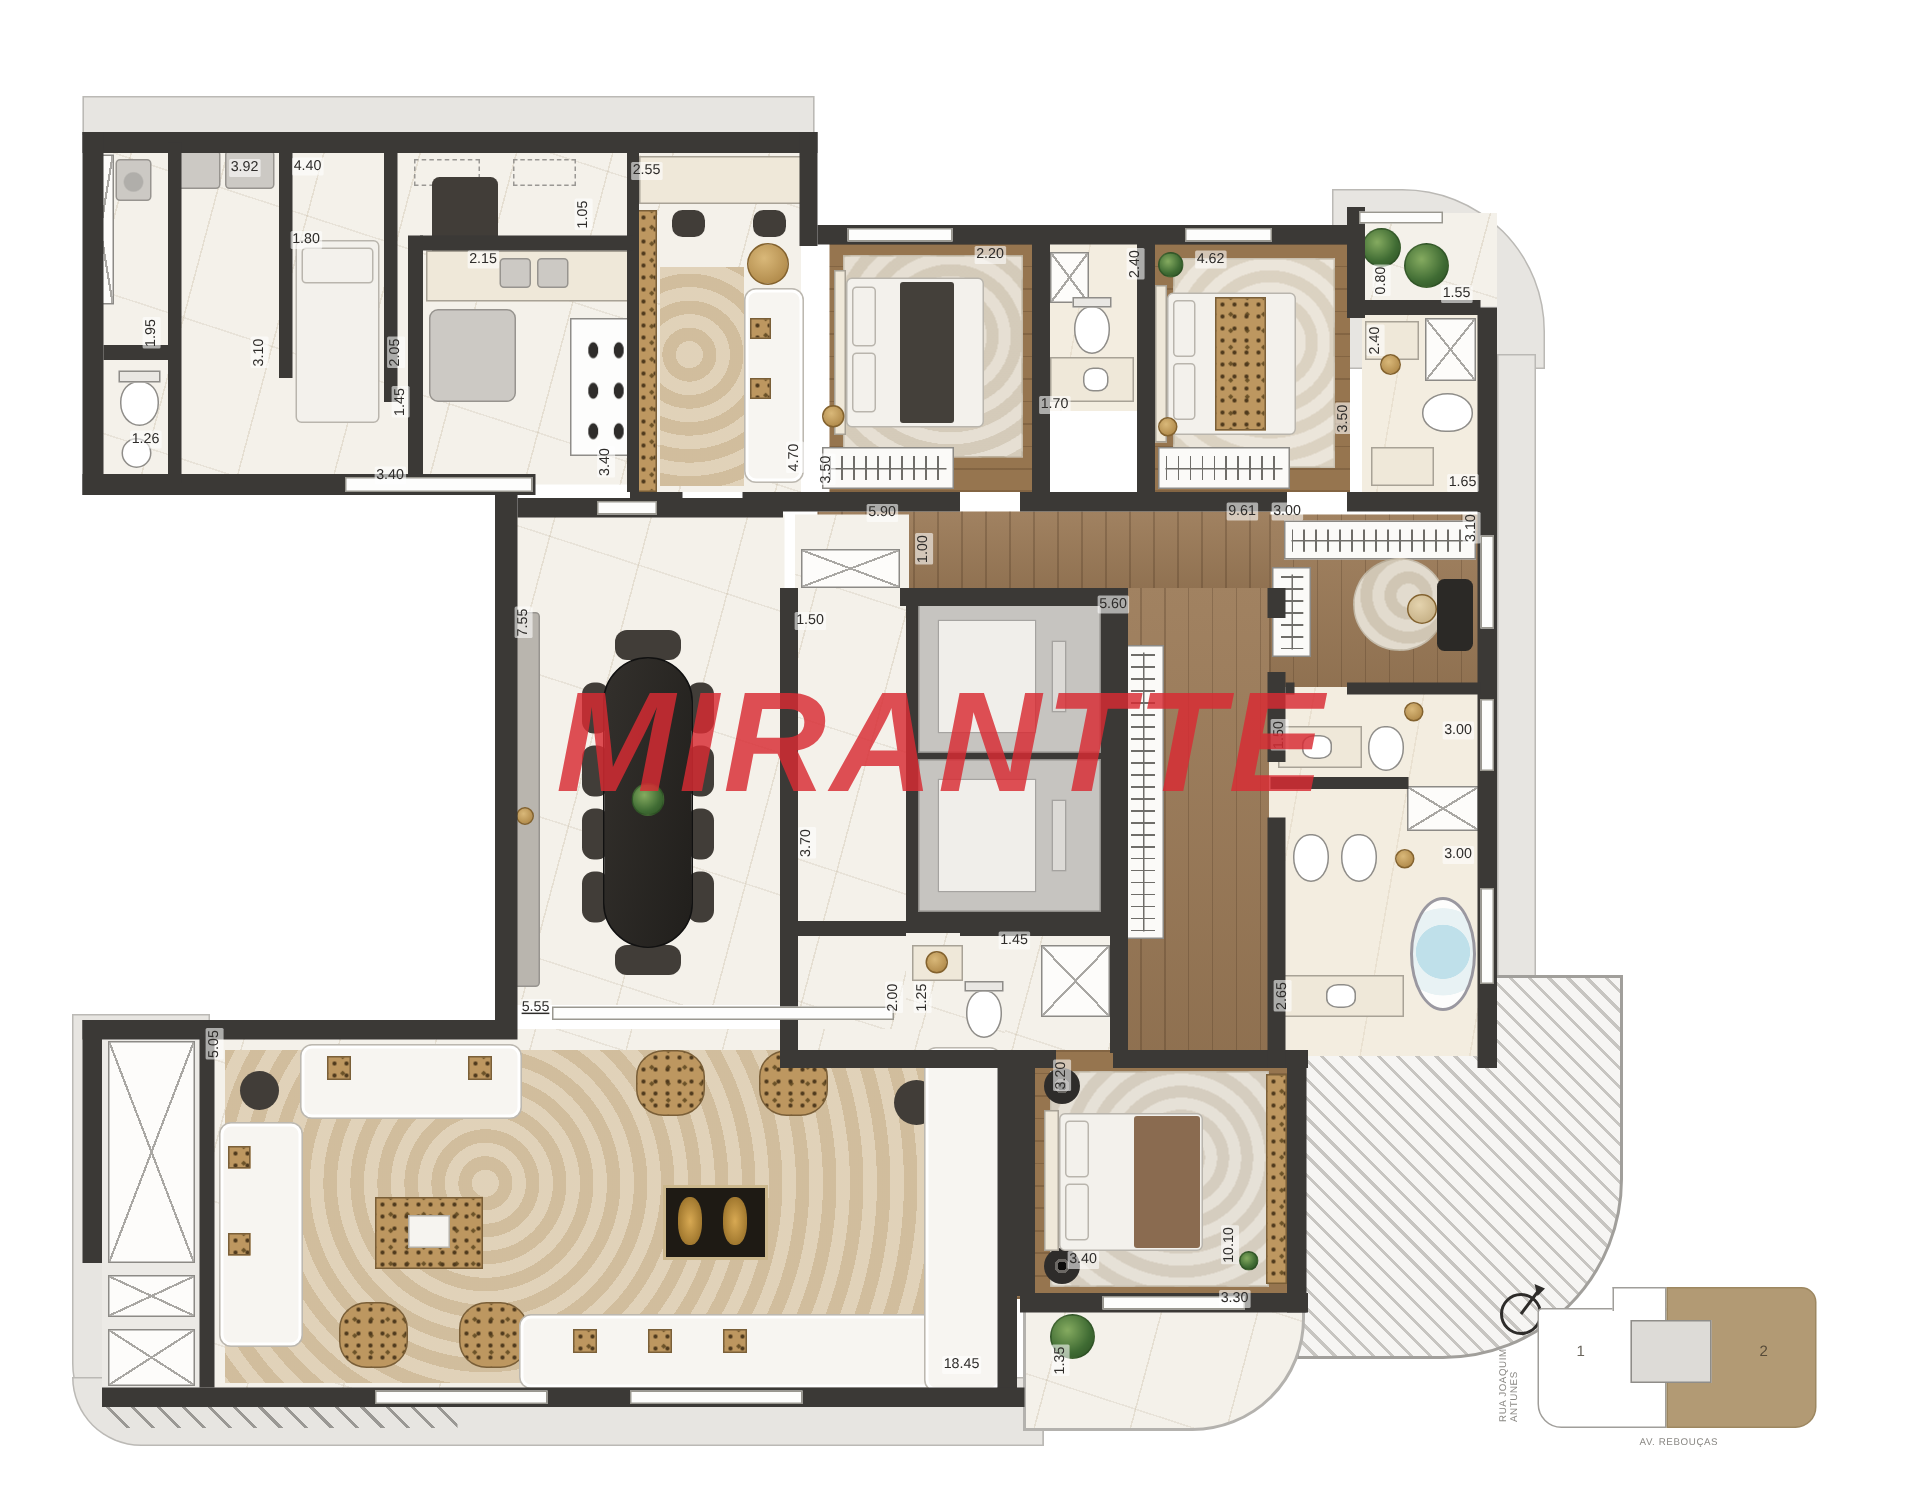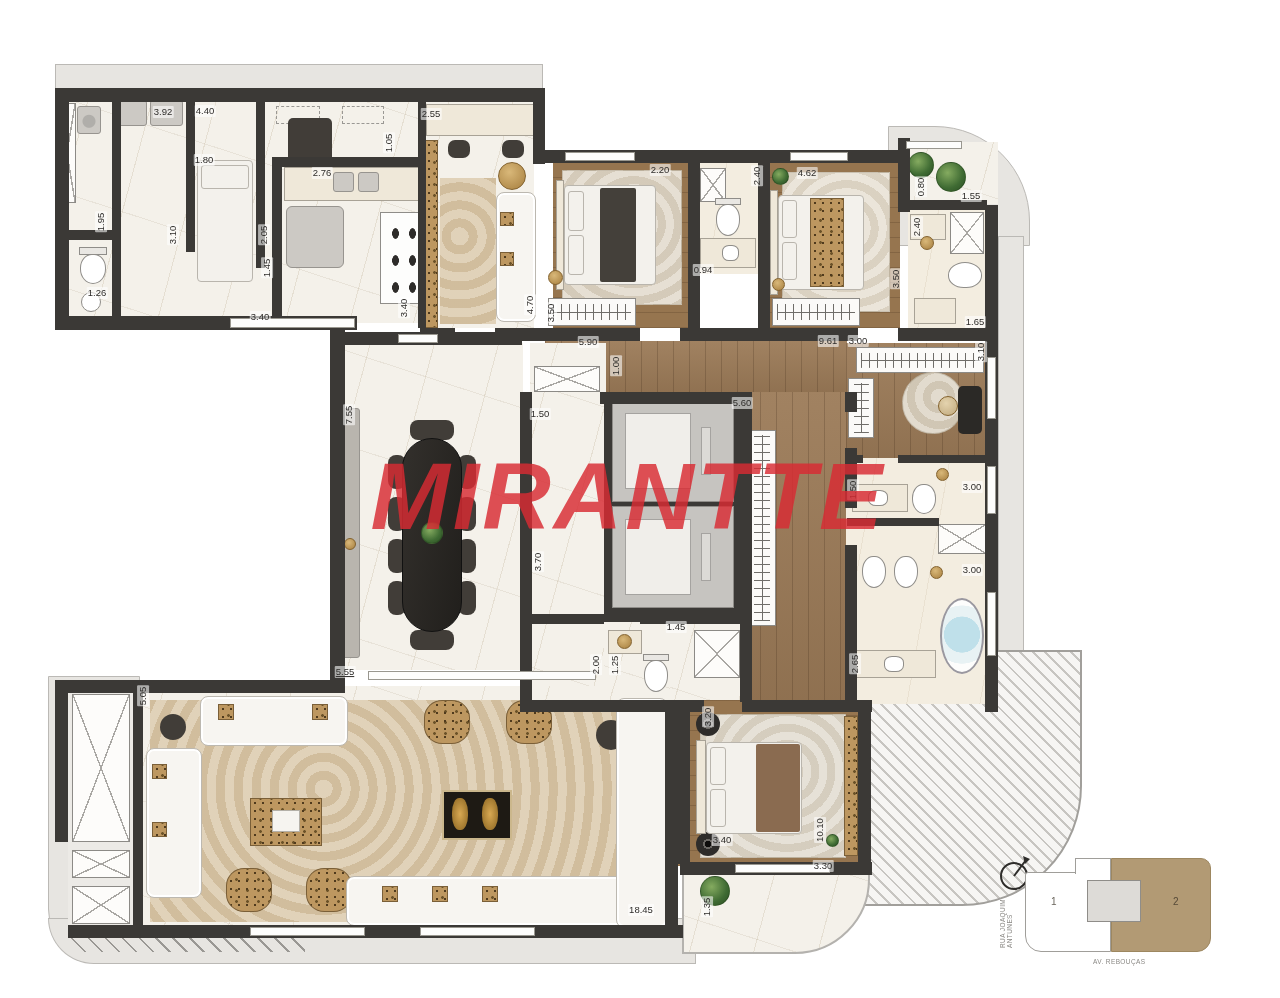--- a/index.html
+++ b/index.html
@@ -317,51 +317,51 @@
   <div class="win" style="left:987px;top:466px;width:9px;height:48px;"></div>
   <div class="win" style="left:987px;top:592px;width:9px;height:64px;"></div>
   <div class="xbox" style="left:72px;top:694px;width:58px;height:148px;"></div>
   <div class="xbox" style="left:72px;top:850px;width:58px;height:28px;"></div>
   <div class="xbox" style="left:72px;top:886px;width:58px;height:38px;"></div>
 
   <div id="dim-layer" style="left:0;top:0;width:100%;height:100%;">
       <span class="dim" style="left: 163px; top: 112px;">3.92</span>
       <span class="dim" style="left: 205px; top: 111px;">4.40</span>
       <span class="dim" style="left: 204px; top: 160px;">1.80</span>
-      <span class="dim" style="left: 322px; top: 173px;">2.76</span>
+      <span class="dim" style="left: 322px; top: 173px;">2.15</span>
       <span class="dim v" style="left: 389px; top: 143px;">1.05</span>
       <span class="dim" style="left: 431px; top: 114px;">2.55</span>
       <span class="dim v" style="left: 101px; top: 222px;">1.95</span>
       <span class="dim v" style="left: 173px; top: 235px;">3.10</span>
       <span class="dim v" style="left: 264px; top: 235px;">2.05</span>
       <span class="dim v" style="left: 267px; top: 268px;">1.45</span>
       <span class="dim" style="left: 97px; top: 293px;">1.26</span>
       <span class="dim" style="left: 260px; top: 317px;">3.40</span>
       <span class="dim v" style="left: 404px; top: 308px;">3.40</span>
       <span class="dim" style="left: 660px; top: 170px;">2.20</span>
       <span class="dim v" style="left: 757px; top: 176px;">2.40</span>
       <span class="dim" style="left: 807px; top: 173px;">4.62</span>
       <span class="dim v" style="left: 921px; top: 187px;">0.80</span>
       <span class="dim" style="left: 971px; top: 196px;">1.55</span>
       <span class="dim v" style="left: 917px; top: 227px;">2.40</span>
-      <span class="dim" style="left: 703px; top: 270px;">0.94</span>
+      <span class="dim" style="left: 703px; top: 270px;">1.70</span>
       <span class="dim v" style="left: 551px; top: 313px;">3.50</span>
       <span class="dim v" style="left: 896px; top: 279px;">3.50</span>
       <span class="dim v" style="left: 530px; top: 305px;">4.70</span>
       <span class="dim" style="left: 975px; top: 322px;">1.65</span>
       <span class="dim" style="left: 588px; top: 342px;">5.90</span>
       <span class="dim v" style="left: 616px; top: 366px;">1.00</span>
       <span class="dim" style="left: 828px; top: 341px;">9.61</span>
       <span class="dim" style="left: 858px; top: 341px;">3.00</span>
       <span class="dim v" style="left: 981px; top: 352px;">3.10</span>
       <span class="dim v" style="left: 349px; top: 415px;">7.55</span>
       <span class="dim" style="left: 540px; top: 414px;">1.50</span>
       <span class="dim v" style="left: 538px; top: 562px;">3.70</span>
       <span class="dim" style="left: 742px; top: 403px;">5.60</span>
-      <span class="dim" style="left: 345px; top: 672px; text-decoration: underline;">5.55</span>
+      <span class="dim" style="left: 357px; top: 672px; text-decoration: underline;">5.55</span>
       <span class="dim" style="left: 676px; top: 627px;">1.45</span>
       <span class="dim v" style="left: 596px; top: 665px;">2.00</span>
       <span class="dim v" style="left: 615px; top: 665px;">1.25</span>
       <span class="dim v" style="left: 853px; top: 490px;">1.50</span>
       <span class="dim" style="left: 972px; top: 487px;">3.00</span>
       <span class="dim" style="left: 972px; top: 570px;">3.00</span>
       <span class="dim v" style="left: 855px; top: 664px;">2.65</span>
       <span class="dim v" style="left: 708px; top: 717px;">3.20</span>
       <span class="dim" style="left: 722px; top: 840px;">3.40</span>
       <span class="dim v" style="left: 820px; top: 830px;">10.10</span>

